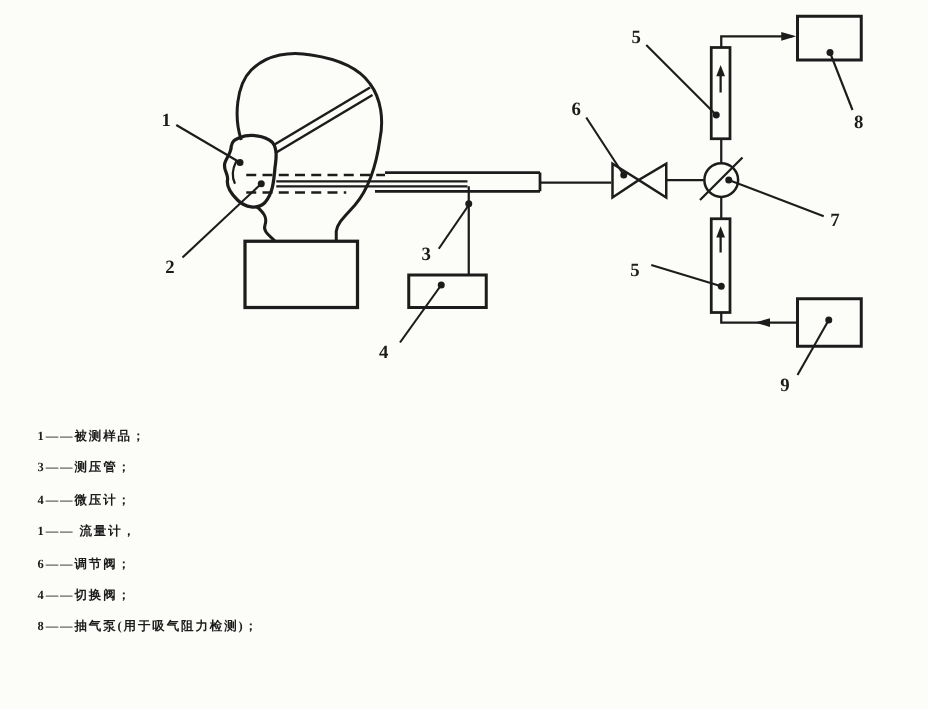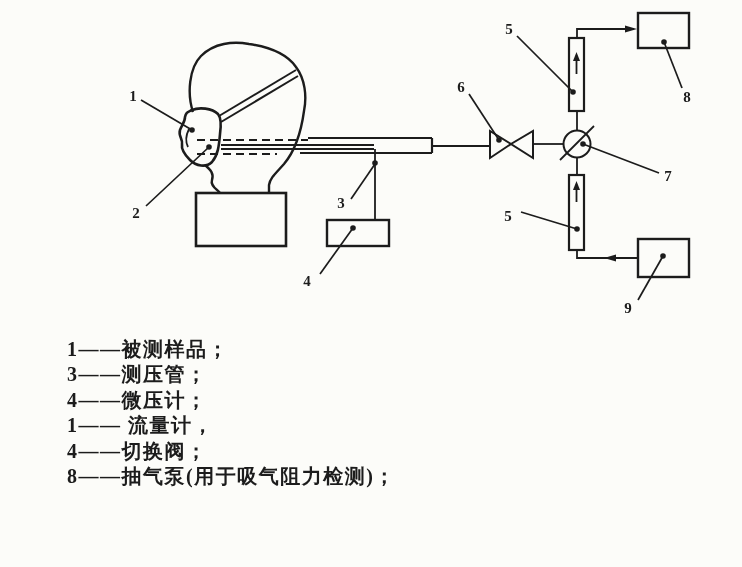--- a/index.html
+++ b/index.html
@@ -17,24 +17,23 @@
   .callout{
     font-family:"Liberation Serif","DejaVu Serif",serif;
     font-size:15px;font-weight:bold;fill:#1c1c1c;
   }
   .legend{
     position:absolute;left:30px;top:337px;width:690px;
     list-style:none;margin:0;padding:0;
   }
   .legend-row{
     height:25.4px;line-height:25.4px;
-    font-size:20px;font-weight:bold;
+    font-size:10px;font-weight:bold;
     letter-spacing:1.5px;
     white-space:nowrap;
-    margin-left:37px;
   }
 </style>
 </head>
 <body>
 
 <div class="page">
 
   <div class="diagram-wrap">
     <svg width="742" height="332" viewBox="0 0 742 332" xmlns="http://www.w3.org/2000/svg">
 
@@ -140,17 +139,18 @@
         <text class="callout" x="628" y="313">9</text>
       </g>
     </svg>
   </div>
 
   <ul class="legend">
     <li class="legend-row">1——被测样品；</li>
     <li class="legend-row">3——测压管；</li>
     <li class="legend-row">4——微压计；</li>
     <li class="legend-row">1—— 流量计，</li>
+    <li class="legend-row">6——调节阀；</li>
     <li class="legend-row">4——切换阀；</li>
     <li class="legend-row">8——抽气泵(用于吸气阻力检测)；</li>
   </ul>
 
 </div>
 
 </body></html>

